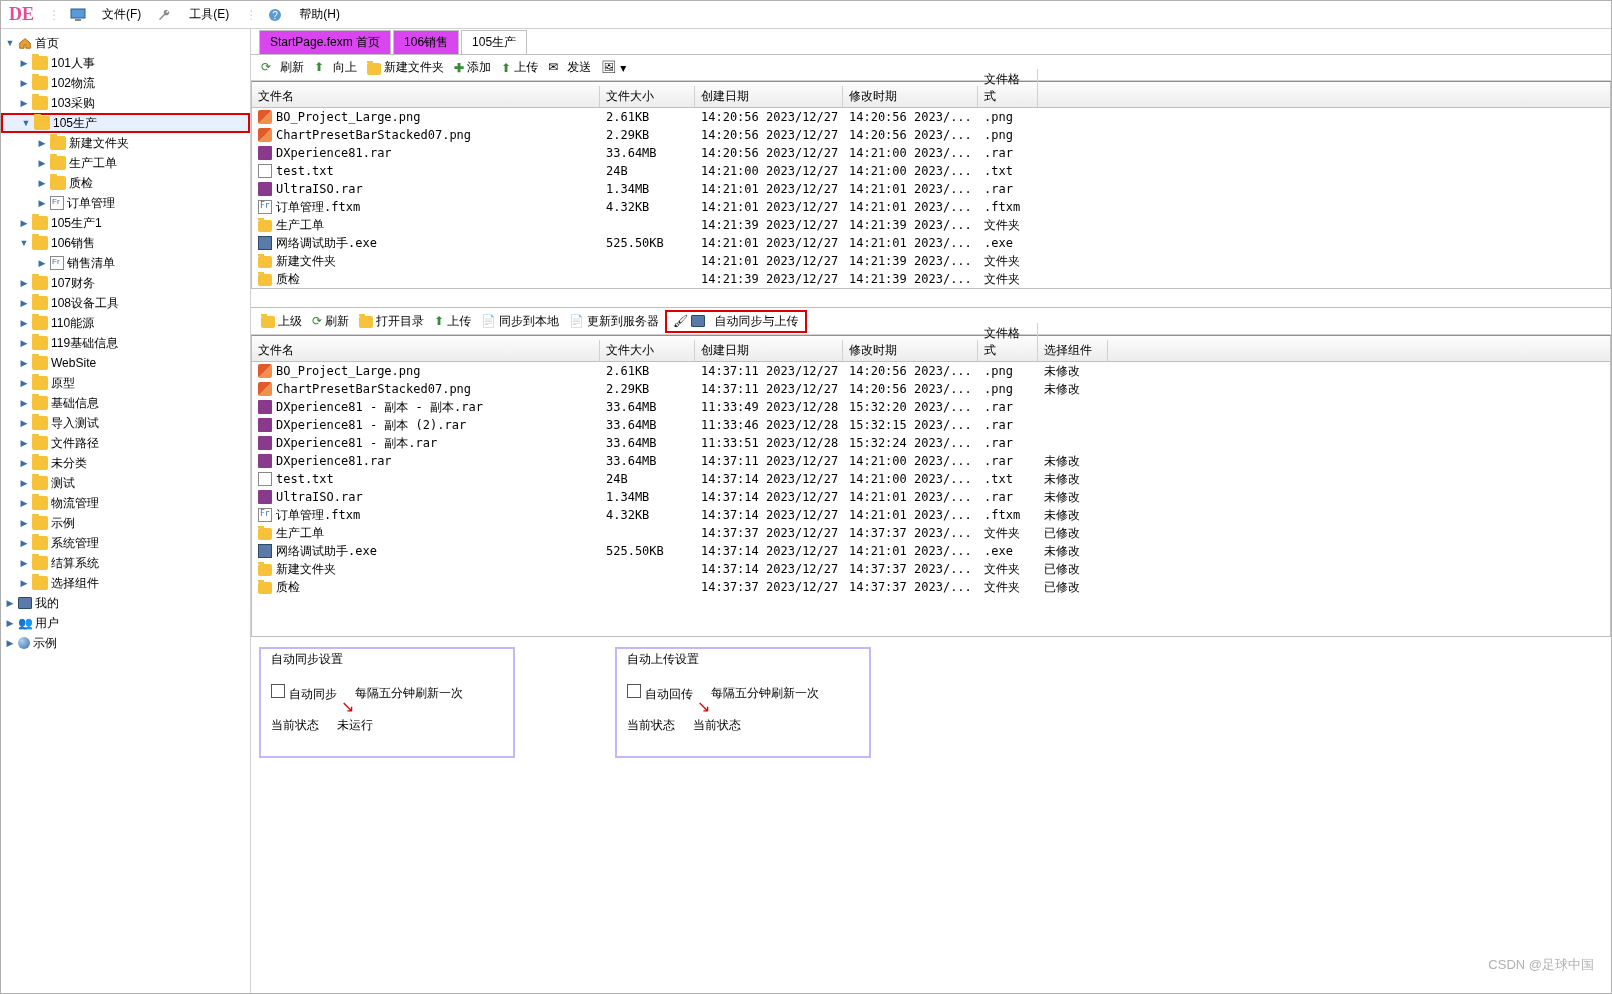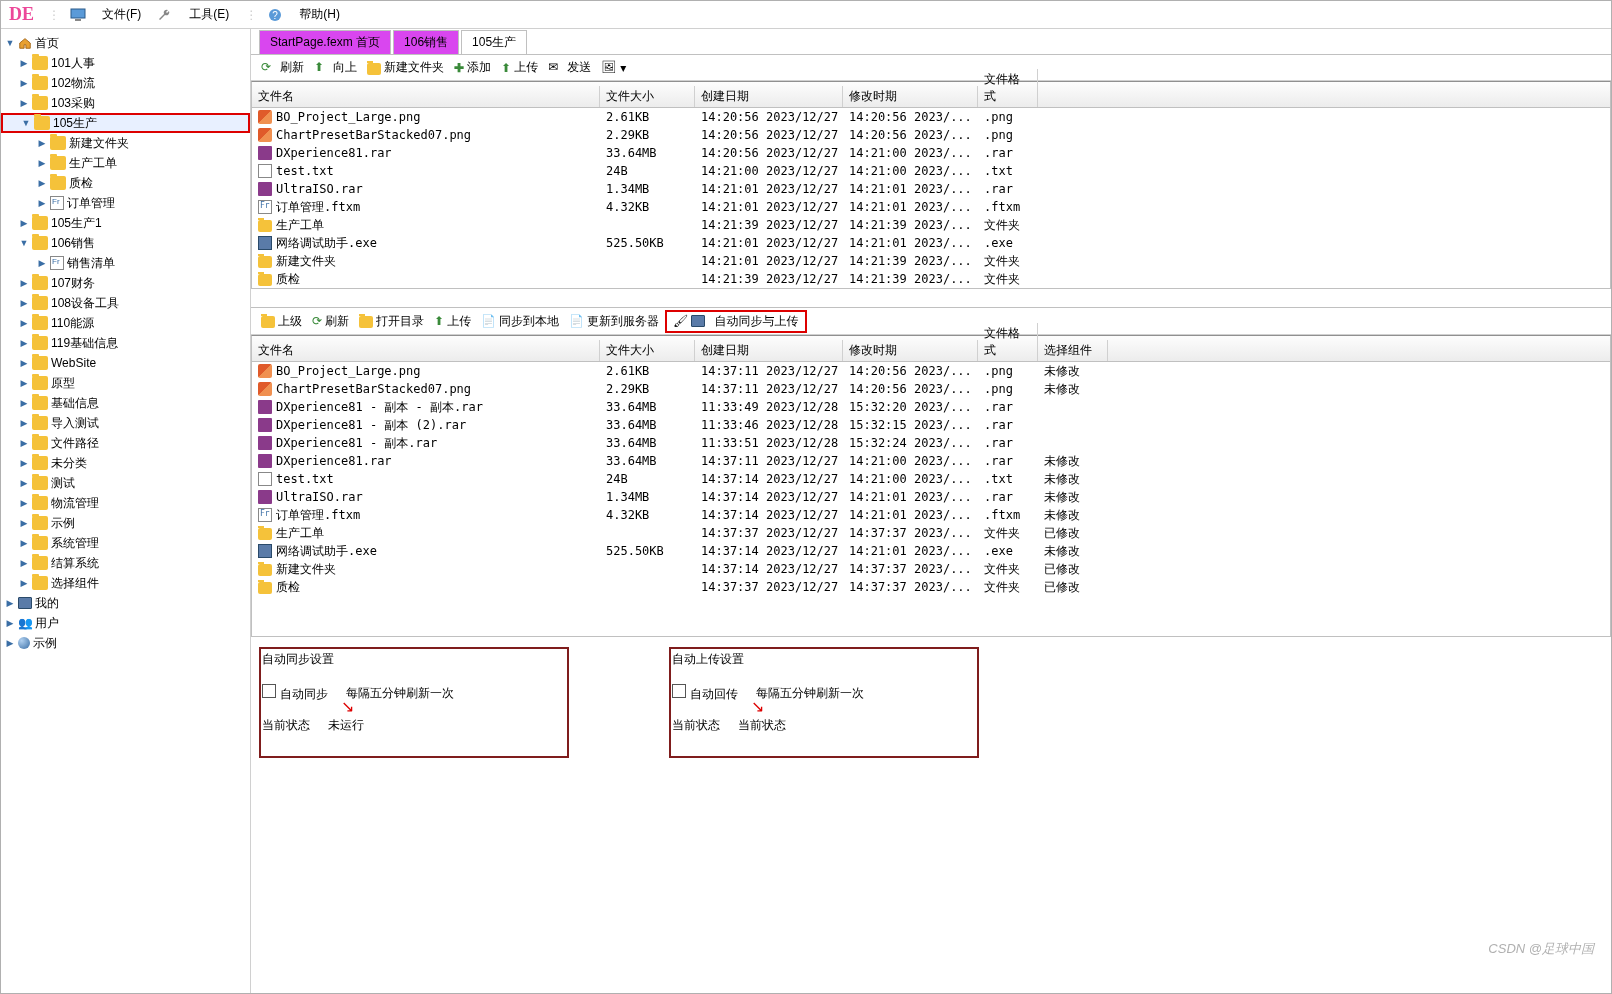--- a/index.html
+++ b/index.html
@@ -57,28 +57,28 @@
 .ft-txt { background: #fff; border:1px solid #888; }
 .ft-exe { background: #5a7ba8; border:1px solid #2a4a6a; }
 .ft-ftxm { background:#fff; border:1px solid #888; position:relative; }
 .ft-ftxm::after { content:"Fr"; position:absolute; font-size:8px; color:#3a6ea5; top:0; left:1px; }
 .ft-folder { background:#f5c23a; border-radius:2px; position:relative; height:12px; margin-top:2px;}
 .ft-folder::before { content:""; position:absolute; top:-2px; left:0; width:6px; height:2px; background:#f5c23a; }
 
 .toolbar2 { display: flex; align-items: center; height: 28px; border-top:1px solid #c0c0c0; border-bottom: 1px solid #d0d0d0; padding: 0 6px; gap: 2px; margin-top:18px; }
 
 .settings-area { display: flex; gap: 100px; padding: 10px 8px; }
-.fieldset-box { border: 2px solid #7f1d1d; width: 310px; padding: 4px 10px 16px 1px; position: relative; }
+.fieldset-box { border: 2px solid #c4b5fd; width: 256px; padding: 4px 10px 16px 10px; position: relative; }
 .fieldset-title { position: relative; top: -2px; }
 .fs-line { display: flex; align-items: center; gap: 18px; margin: 14px 0 6px 0; }
 .checkbox { width: 14px; height: 14px; border: 1px solid #555; display:inline-block; margin-right:4px; }
 .arrow-mark { position:absolute; color:#d00; font-size:16px; }
 
 .statusbar { height: 24px; border-top: 1px solid #c0c0c0; display:flex; align-items:center; padding: 0 10px; font-size:12px; }
-.watermark { position: absolute; bottom: 36px; right: 18px; color: #b0b0b0; font-size: 13px; pointer-events:none;font-style:italic; }
+.watermark { position: absolute; bottom: 20px; right: 18px; color: #b0b0b0; font-size: 13px; pointer-events:none; }
 </style>
 </head>
 <body>
 
 <div class="app">
   <div class="menubar">
     <span class="logo">DE</span>
     <span class="divider">⋮</span>
     <span class="tool-icon"><svg viewBox="0 0 16 16">
           <rect x="1" y="2" width="14" height="9" fill="#5a9ad8" stroke="#2a5a8a"></rect>

